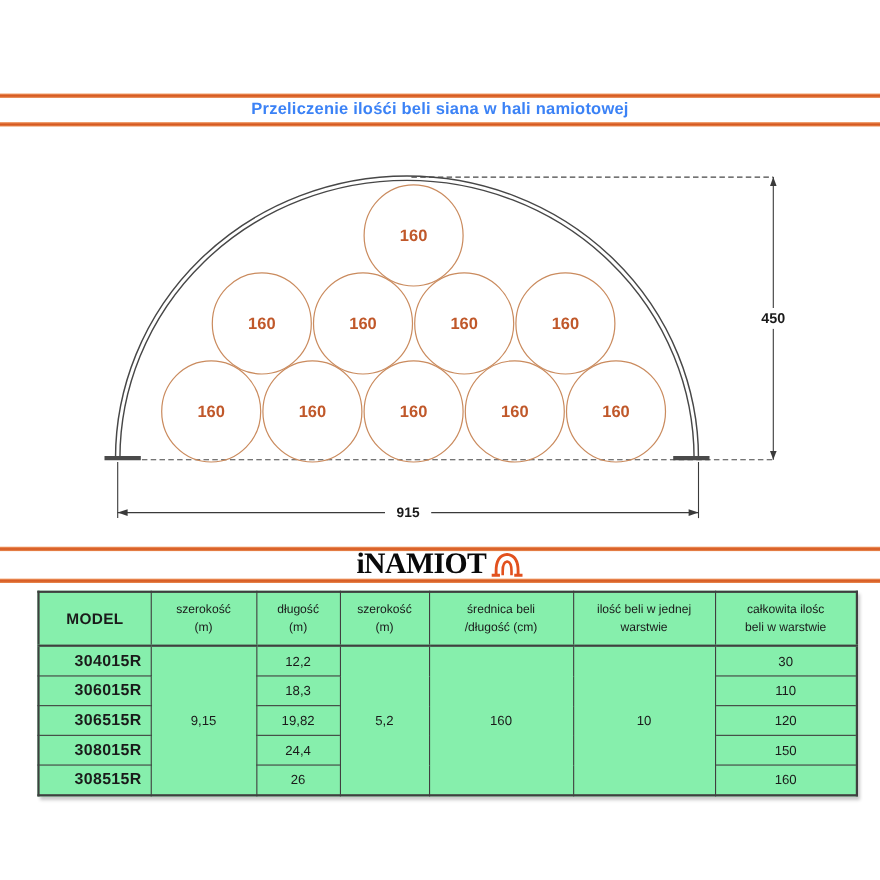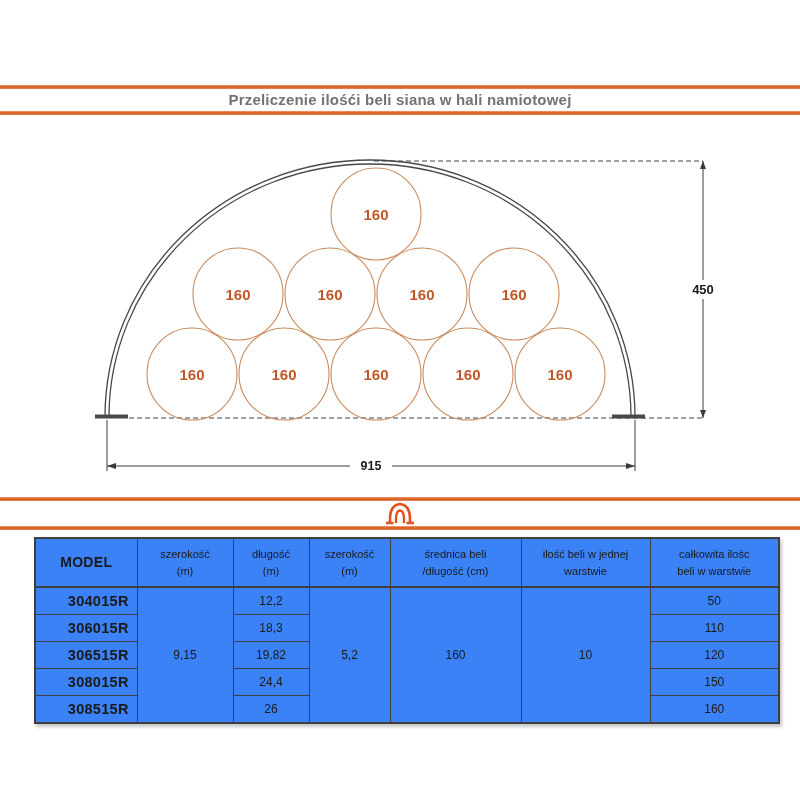--- a/index.html
+++ b/index.html
@@ -9,21 +9,21 @@
   }
   .abs{position:absolute;}
   
   .obar{
     left:0;width:800px;height:4px;
     background:linear-gradient(180deg,#f2a06b 0%,#d4541c 50%,#e98c53 100%);
   }
   
   .title-banner{
     left:0;top:88px;width:800px;height:24px;line-height:24px;
-    text-align:center;font-size:15px;font-weight:bold;color:#737373;
+    text-align:center;font-size:15px;font-weight:bold;color:#3b82f6;
     letter-spacing:.2px;
   }
   
   svg text{font-family:"Liberation Sans", sans-serif;}
   .arch{fill:none;stroke:#474747;stroke-width:1.3;}
   .foot{stroke:#4a4a4a;stroke-width:4;}
   .dash{fill:none;stroke:#474747;stroke-width:1;stroke-dasharray:5 3;}
   .dim{fill:none;stroke:#3a3a3a;stroke-width:1;}
   .dim-arrow{fill:#3a3a3a;stroke:none;}
   .dim-label{font-size:13px;font-weight:bold;fill:#1a1a1a;}
@@ -35,21 +35,21 @@
     display:flex;align-items:center;justify-content:center;gap:4px;
   }
   .logo-text{
     font-family:"Liberation Serif", serif;font-weight:700;
     font-size:27px;line-height:27px;color:#090909;letter-spacing:-0.5px;
   }
   
   .spec-table{
     left:34px;top:537px;width:744px;
     border-collapse:collapse;table-layout:fixed;
-    background:#3b82f6;box-shadow:2px 3px 3px rgba(0,0,0,0.22);
+    background:#86efac;box-shadow:2px 3px 3px rgba(0,0,0,0.22);
   }
   .spec-table th,.spec-table td{
     border:1.5px solid #3f3f3f;text-align:center;vertical-align:middle;
     padding:0;overflow:hidden;
   }
   .spec-table{border:2px solid #3f3f3f;}
   .spec-table thead th{height:47px;font-weight:normal;font-size:11px;line-height:17px;border-bottom:2px solid #3f3f3f;}
   .spec-table thead th.model-h{font-weight:bold;font-size:14px;letter-spacing:.3px;}
   .spec-table tbody td{height:26px;font-size:12px;}
   .spec-table tbody td.model-cell{font-weight:bold;font-size:14.5px;letter-spacing:.3px;padding-left:24px;}
@@ -105,20 +105,21 @@
       <text class="bale-label" x="376" y="379.5">160</text>
       <ellipse class="bale" cx="468" cy="374" rx="45" ry="46"></ellipse>
       <text class="bale-label" x="468" y="379.5">160</text>
       <ellipse class="bale" cx="560" cy="374" rx="45" ry="46"></ellipse>
       <text class="bale-label" x="560" y="379.5">160</text>
     </g>
 </svg>
 
 <div class="abs obar" style="top:497px"></div>
 <div class="abs logo-row">
+  <span class="logo-text">iNAMIOT</span>
   <svg width="30" height="26" viewBox="0 0 30 26">
     <path d="M5 23 L5 19 Q5 5 15 4 Q25 5 25 19 L25 23" fill="none" stroke="#e2511e" stroke-width="2.6"></path>
     <path d="M11 23 L11 19 Q11 11 15 10.5 Q19 11 19 19 L19 23" fill="none" stroke="#e2511e" stroke-width="2.4"></path>
     <line x1="1" y1="23" x2="8.5" y2="23" stroke="#e2511e" stroke-width="2.6"></line>
     <line x1="21.5" y1="23" x2="29" y2="23" stroke="#e2511e" stroke-width="2.6"></line>
   </svg>
 </div>
 <div class="abs obar" style="top:526px"></div>
 
 <table class="abs spec-table">
@@ -163,21 +164,21 @@
     </tr>
   </thead>
   <tbody>
     <tr>
       <td class="model-cell">304015R</td>
       <td rowspan="5">9,15</td>
       <td>12,2</td>
       <td rowspan="5">5,2</td>
       <td rowspan="5">160</td>
       <td rowspan="5">10</td>
-      <td>50</td>
+      <td>30</td>
     </tr>
     <tr>
       <td class="model-cell">306015R</td>
       <td>18,3</td>
       <td>110</td>
     </tr>
     <tr>
       <td class="model-cell">306515R</td>
       <td>19,82</td>
       <td>120</td>

